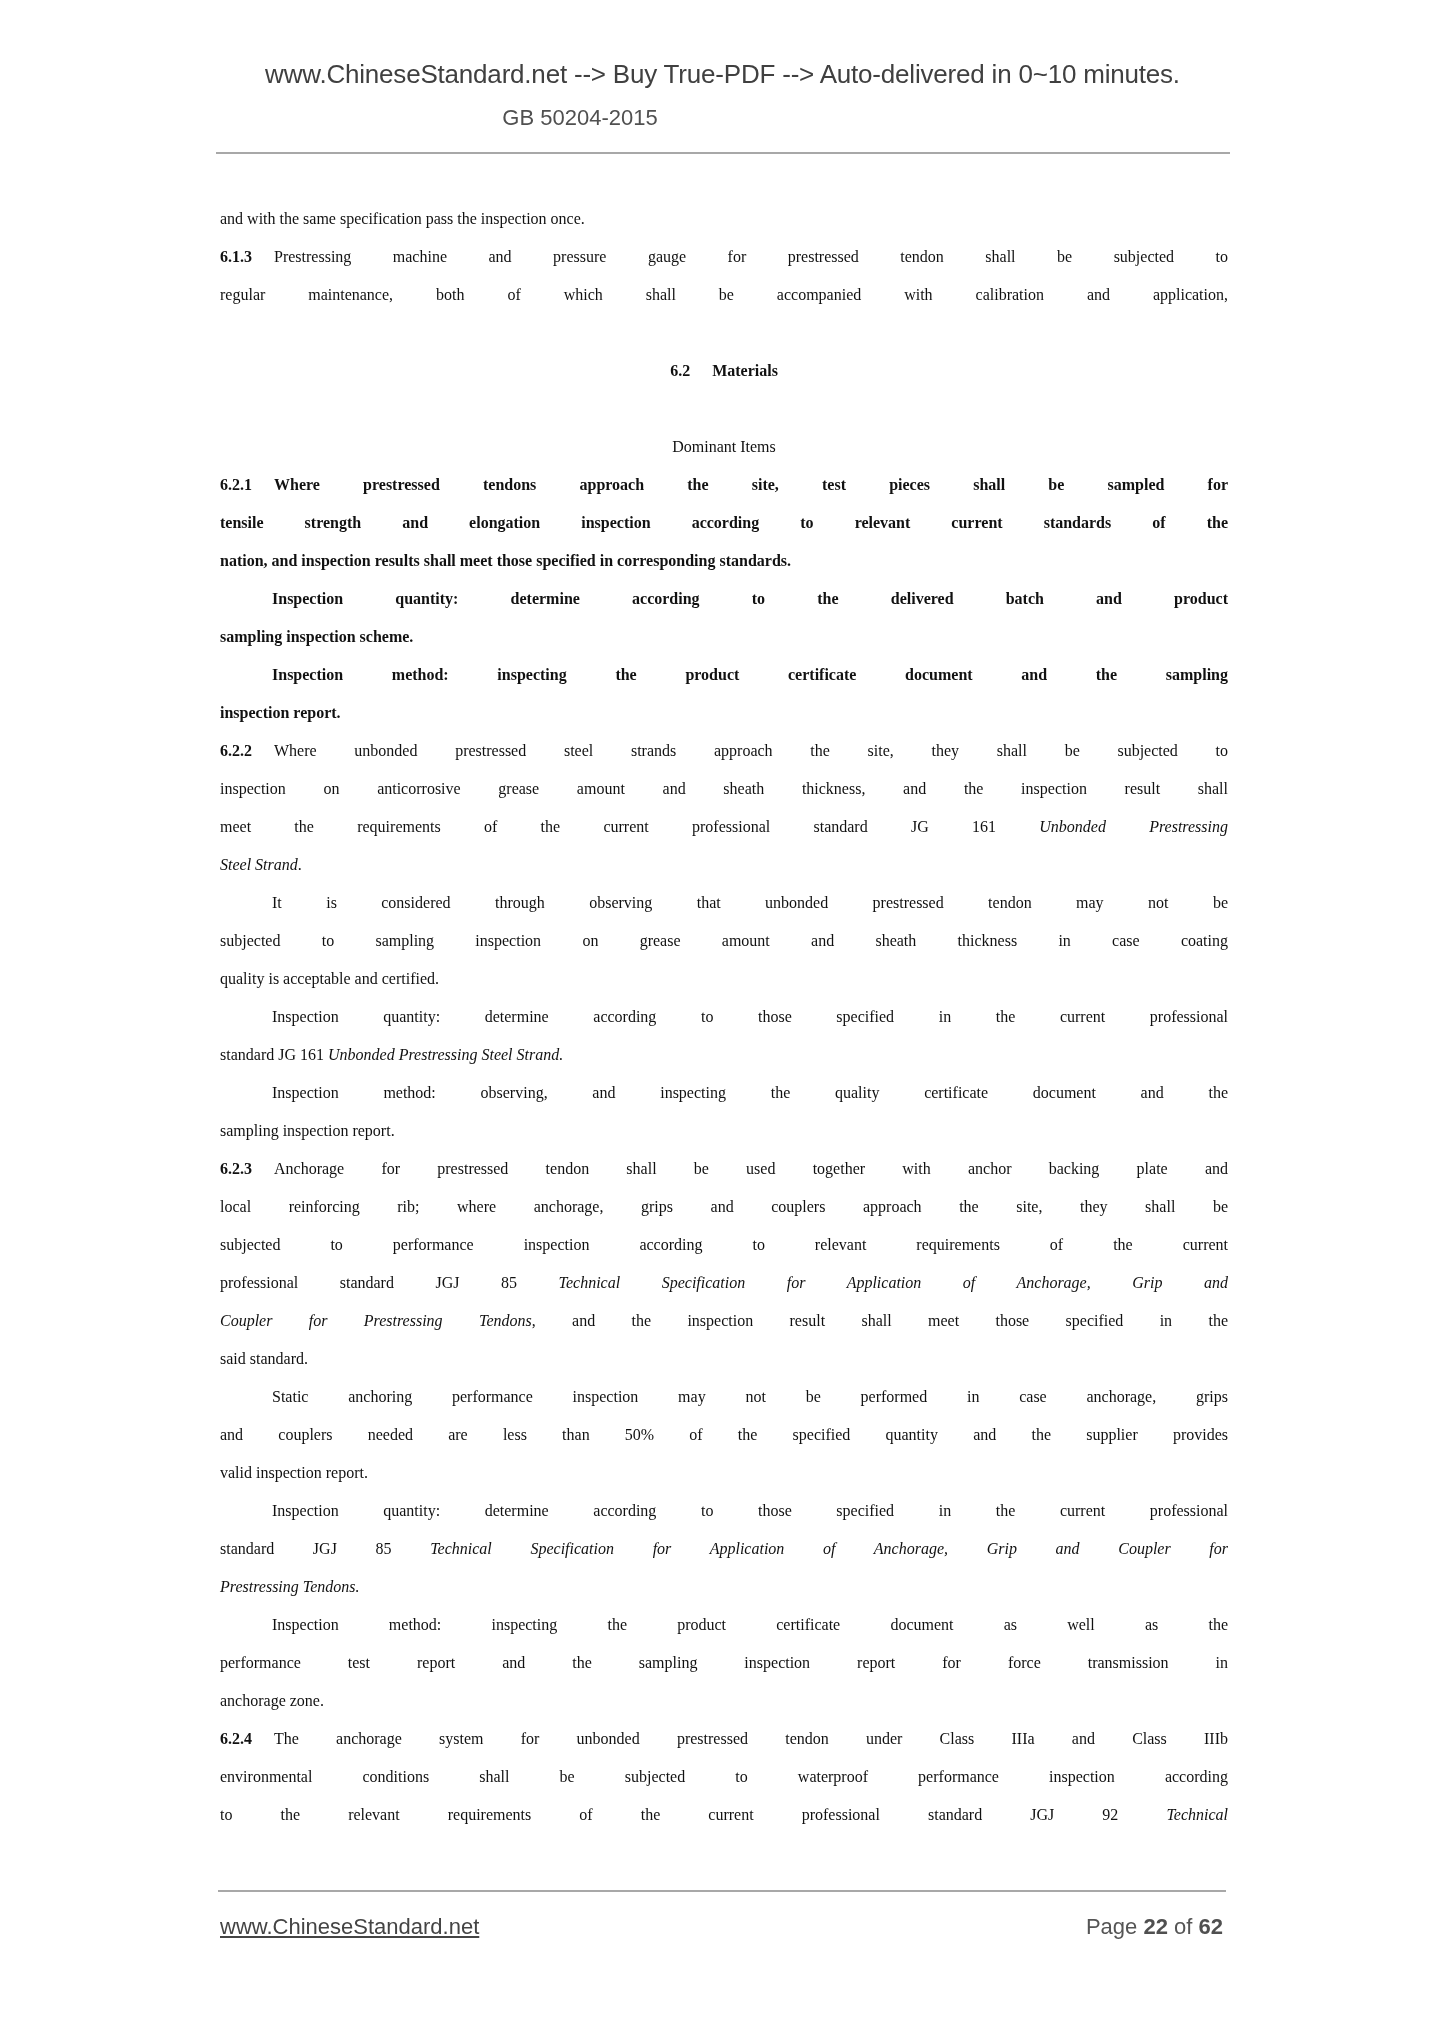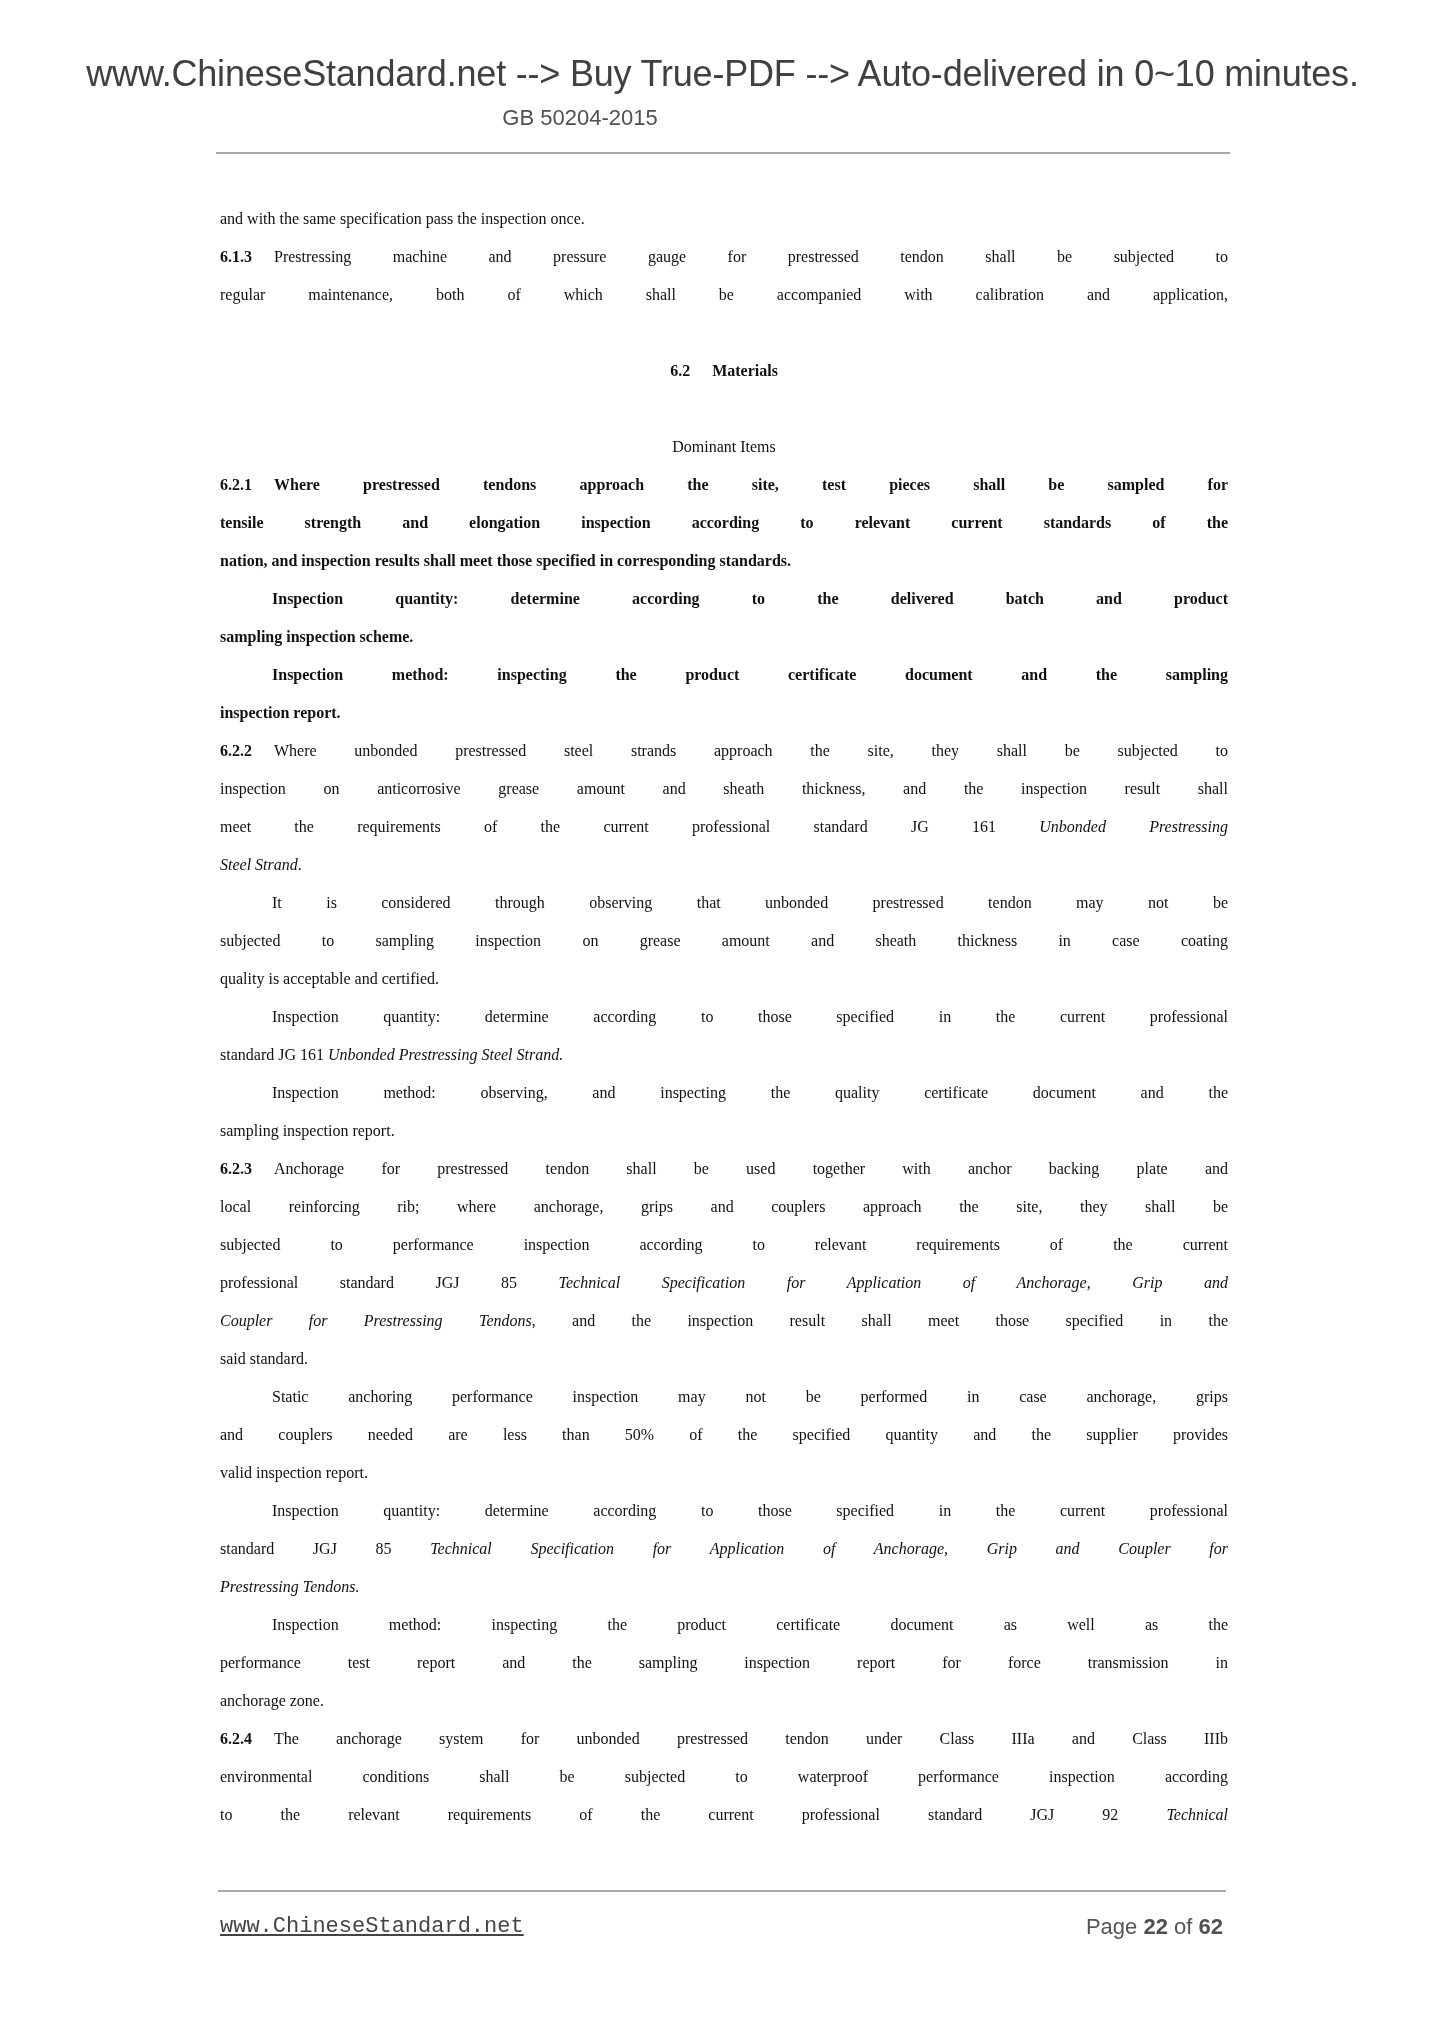--- a/index.html
+++ b/index.html
@@ -1,19 +1,19 @@
 <!DOCTYPE html>
 <html><head>
 <meta charset="utf-8">
 <style>
   html, body { margin: 0; padding: 0; background: #ffffff; }
   body { width: 1445px; height: 2044px; position: relative; overflow: hidden; }
   .hdr-title {
     position: absolute; left: 0; width: 1445px; top: 56px; text-align: center;
-    font-family: "Liberation Sans", sans-serif; font-size: 36px; color: #404040;
+    font-family: "Liberation Sans", sans-serif; font-size: 26px; color: #404040;
     line-height: 36px; letter-spacing: -0.2px;
   }
   .hdr-sub {
     position: absolute; left: 0; width: 1160px; top: 104px; text-align: center;
     font-family: "Liberation Sans", sans-serif; font-size: 22px; color: #505050;
     line-height: 28px;
   }
   .rule {
     position: absolute; height: 0; border-top: 2px solid #a8a8a8;
   }
@@ -27,21 +27,21 @@
   }
   .ln.last { text-align-last: left; }
   .ln.center { text-align: center; text-align-last: center; }
   .ln.indent { padding-left: 52px; }
   .b { font-weight: bold; }
   .i { font-style: italic; }
   .num { font-weight: bold; margin-right: 22px; }
   .blank { height: 38px; }
   .foot-link {
     position: absolute; left: 220px; top: 1913px;
-    font-family: Liberation Mono, monospace; font-size: 22px; color: #444444;
+    font-family: Liberation Sans, sans-serif; font-size: 22px; color: #444444;
     text-decoration: underline; line-height: 28px;
   }
   .foot-page {
     position: absolute; right: 222px; top: 1913px;
     font-family: "Liberation Sans", sans-serif; font-size: 22px; color: #555555;
     line-height: 28px;
   }
   .foot-page .b { color: #505050; }
 </style>
 </head>

